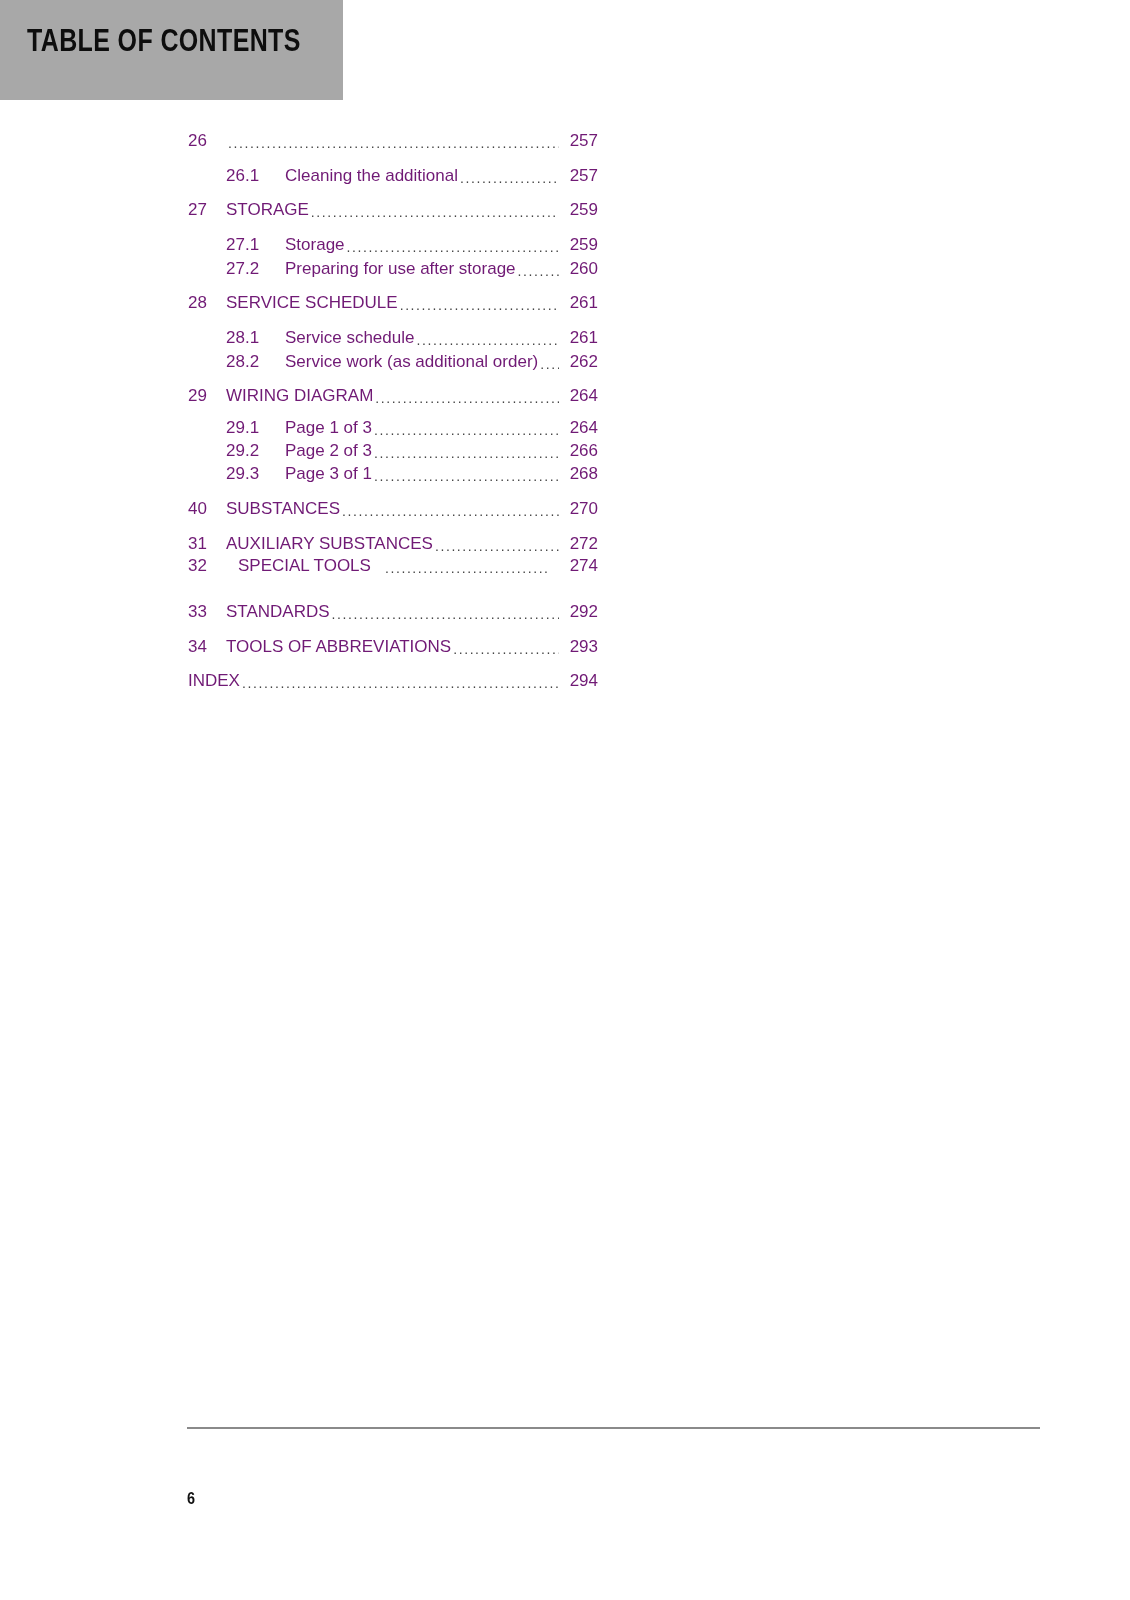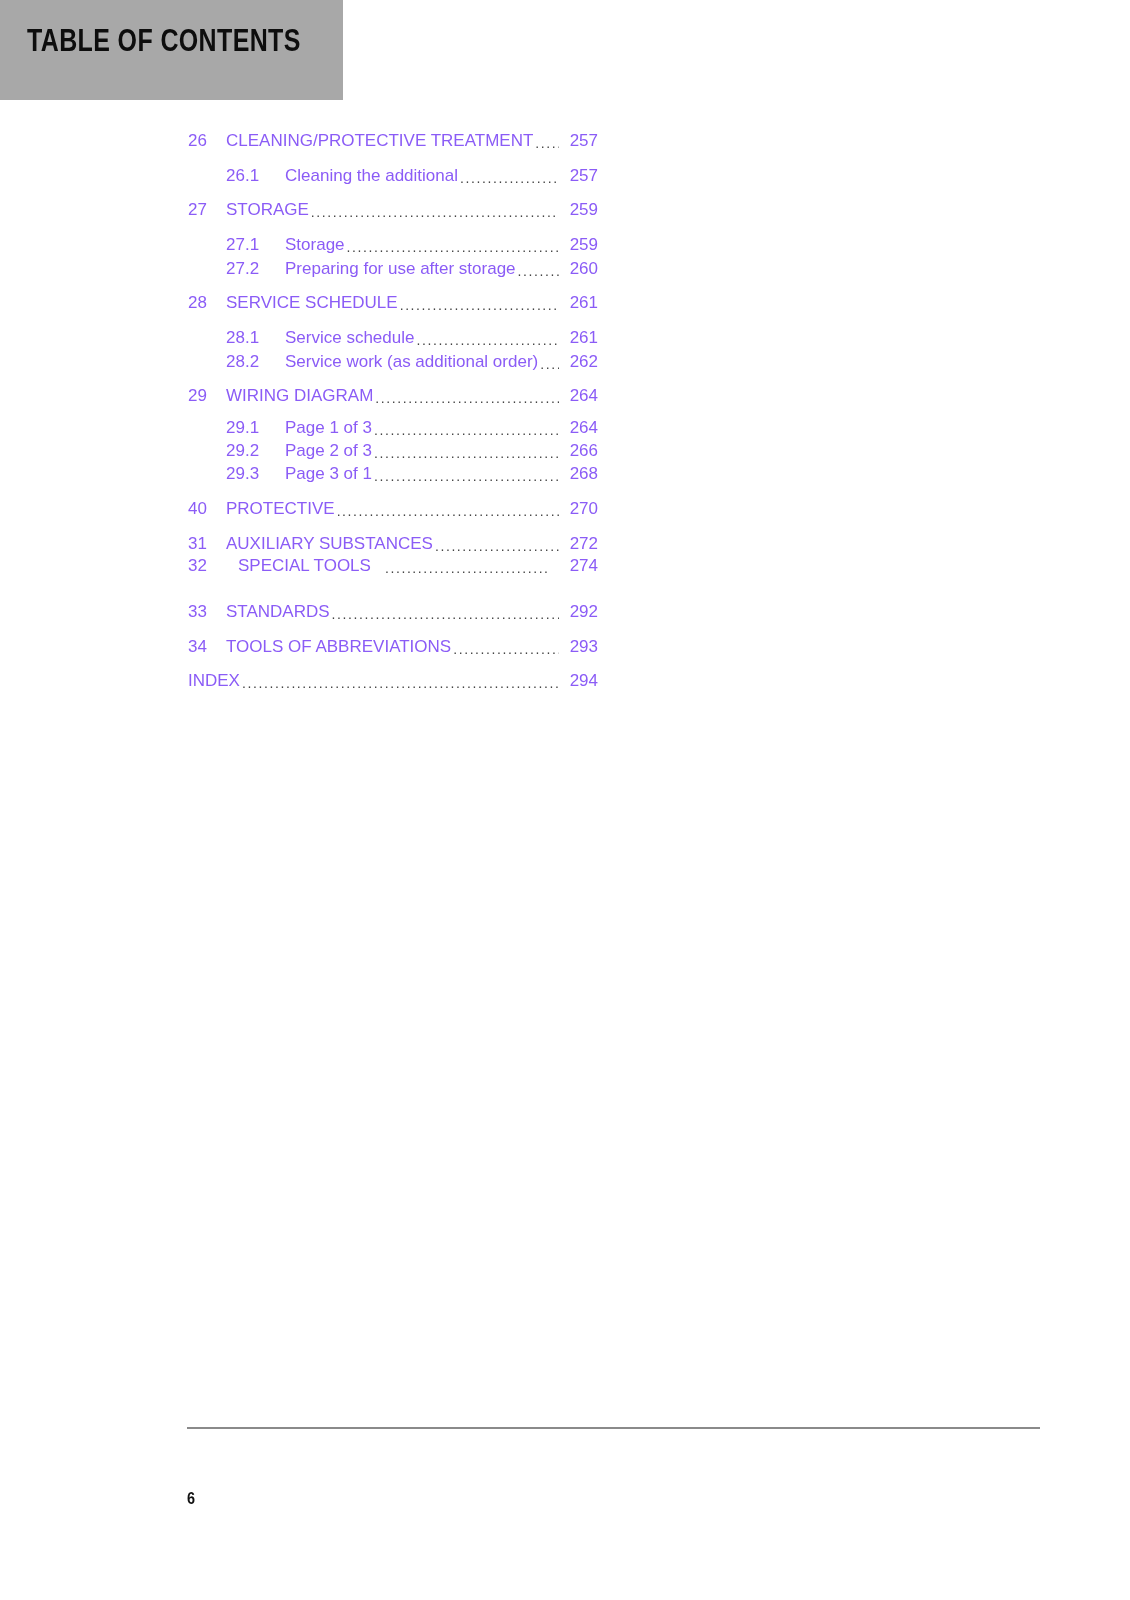--- a/index.html
+++ b/index.html
@@ -12,21 +12,21 @@
   }
   .header-title {
     position: absolute; left: 27px; top: 24px;
     font-family: "Liberation Sans", sans-serif; font-weight: bold; font-size: 32px;
     letter-spacing: 0.5px; color: #0d0d0d; transform: scaleX(0.78); transform-origin: left top;
     white-space: nowrap; line-height: 32px;
   }
   .toc { position: absolute; left: 0; top: 0; width: 1130px; }
   .row {
     position: absolute; left: 188px; width: 410px; height: 24px;
-    display: flex; align-items: center; font-size: 17px; line-height: 24px; color: #8b5cf6;
+    display: flex; align-items: center; font-size: 17px; line-height: 24px; color: #701a75;
     white-space: nowrap;
   }
   .row .num { width: 38px; flex: none; }
   .row.l2 { left: 226px; width: 372px; }
   .row.l2 .num { width: 59px; }
   .row .title { flex: none; }
   .row .leader {
     flex: 1 1 auto; overflow: hidden; margin: 0 6px 0 2px; height: 24px; position: relative;
   }
   .row .leader::after {
@@ -46,21 +46,20 @@
 </head>
 <body>
 
 <div class="header-box">
   <div class="header-title">TABLE OF CONTENTS</div>
 </div>
 
 <div class="toc" id="toc">
     <div class="row" style="top: 129px;">
       <span class="num">26</span>
-      <span class="title">CLEANING/PROTECTIVE TREATMENT</span>
       <span class="leader"></span>
       <span class="page">257</span>
     </div>
     <div class="row l2" style="top: 164px;">
       <span class="num">26.1</span>
       <span class="title">Cleaning the additional</span>
       <span class="leader"></span>
       <span class="page">257</span>
     </div>
     <div class="row" style="top: 198px;">
@@ -118,21 +117,21 @@
       <span class="page">266</span>
     </div>
     <div class="row l2" style="top: 462px;">
       <span class="num">29.3</span>
       <span class="title">Page 3 of 1</span>
       <span class="leader"></span>
       <span class="page">268</span>
     </div>
     <div class="row" style="top: 497px;">
       <span class="num">40</span>
-      <span class="title">PROTECTIVE</span>
+      <span class="title">SUBSTANCES</span>
       <span class="leader"></span>
       <span class="page">270</span>
     </div>
     <div class="row" style="top: 532px;">
       <span class="num">31</span>
       <span class="title">AUXILIARY SUBSTANCES</span>
       <span class="leader"></span>
       <span class="page">272</span>
     </div>
     <div class="row" style="top: 554px; gap: 12px;">

